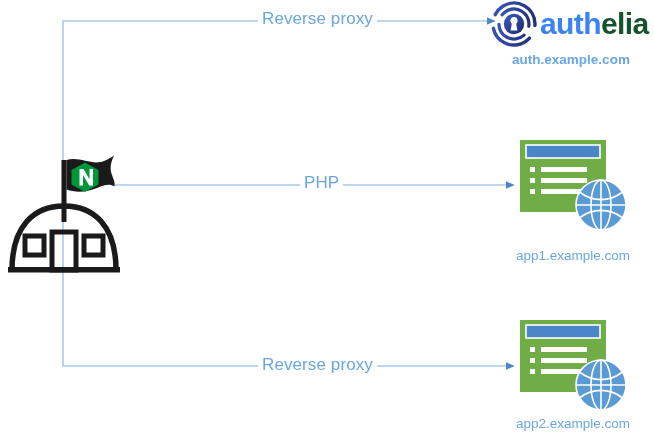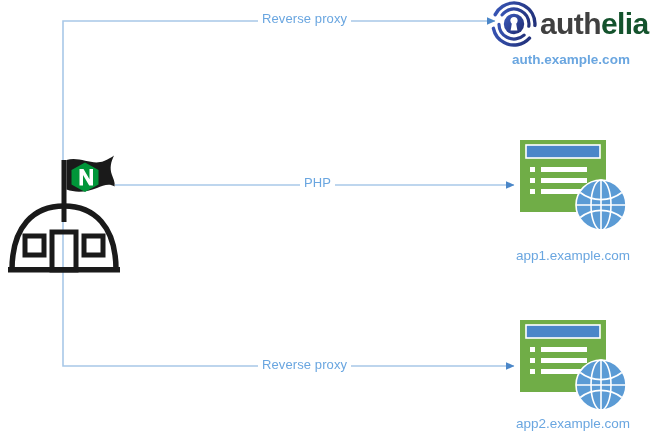--- a/index.html
+++ b/index.html
@@ -22,21 +22,21 @@
     left: 0;
     top: 0;
     width: 654px;
     height: 442px;
   }
 
   
   .edge-label {
     position: absolute;
     color: #6aa6e0;
-    font-size: 13px;
+    font-size: 17px;
     line-height: 14px;
     white-space: nowrap;
     background: #ffffff;
     padding: 0 4px;
     letter-spacing: 0.1px;
   }
   #label-reverse-proxy-top { left: 258px; top: 12px; }
   #label-php              { left: 300px; top: 176px; text-align: right; }
   #label-reverse-proxy-bottom { left: 258px; top: 358px; }
 
@@ -66,21 +66,21 @@
   }
   .wordmark {
     position: absolute;
     left: 52px;
     top: 4px;
     font-size: 30px;
     font-weight: bold;
     letter-spacing: -0.6px;
     line-height: 40px;
   }
-  .wm-dark  { color: #404040; }
+  .wm-dark  { color: #3b82f6; }
   .wm-light { color: #14532d; }
 
   
   .node-app {
     position: absolute;
     width: 110px;
     height: 100px;
   }
   #node-app1 { left: 518px; top: 138px; }
   #node-app2 { left: 518px; top: 318px; }

